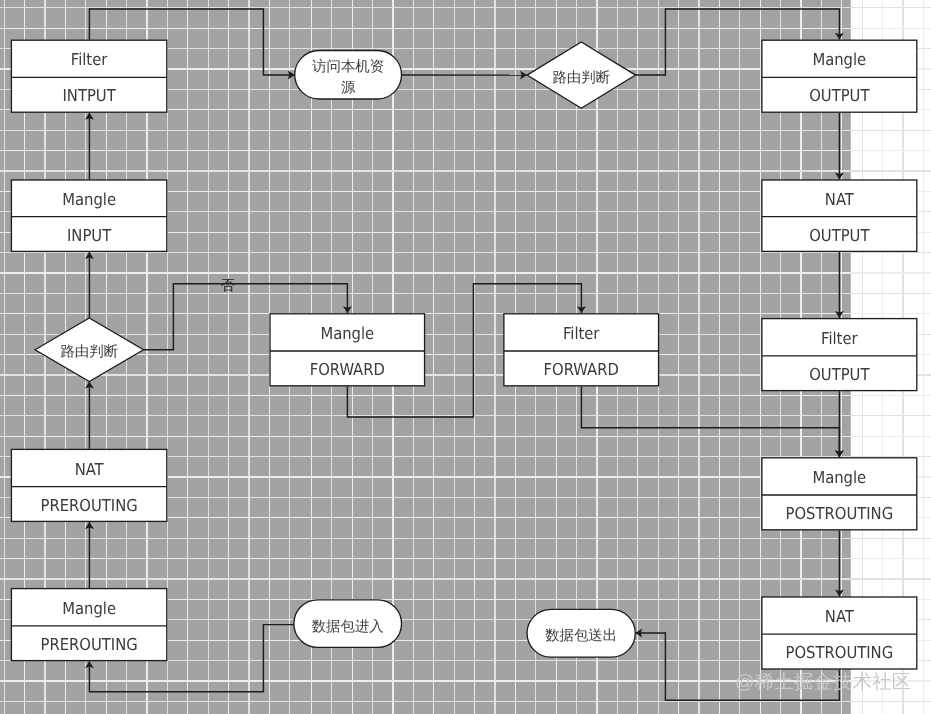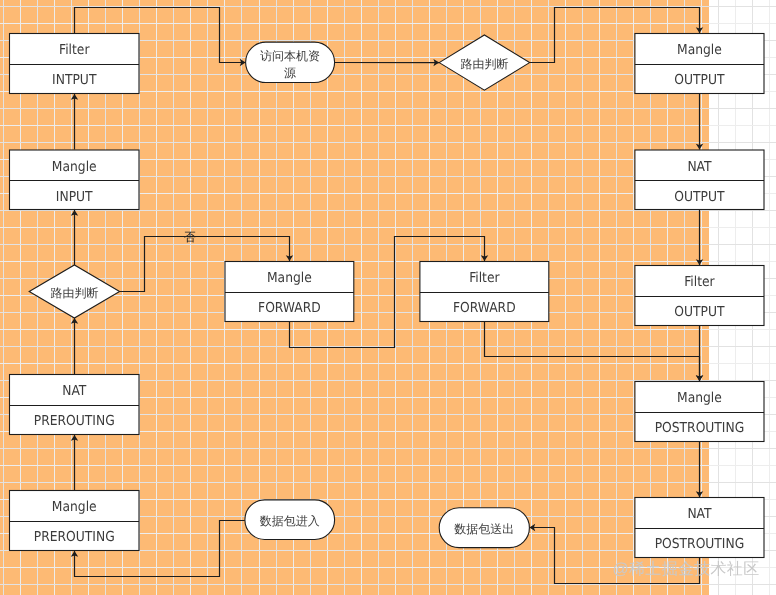--- a/index.html
+++ b/index.html
@@ -1,19 +1,19 @@
 <!DOCTYPE html>
 <html><head>
 <meta charset="utf-8">
 <style>
   html,body{margin:0;padding:0;}
   body{width:776px;height:595px;background:#ffffff;overflow:hidden;
        -webkit-font-smoothing:antialiased;text-rendering:geometricPrecision;
        font-family:"Liberation Sans",sans-serif;}
-  #canvas{position:relative;width:709px;height:595px;background:#fdba74;}
+  #canvas{position:relative;width:709px;height:595px;background:#a3a3a3;}
   #grid{position:absolute;left:0;top:0;width:776px;height:595px;}
   #grid line{shape-rendering:crispEdges;}
   svg.diagram{position:absolute;left:0;top:0;}
   .shape{fill:#ffffff;stroke:#1d1d1d;stroke-width:1.1;}
   .divider{stroke:#1d1d1d;stroke-width:1.1;}
   .edge{stroke:#1d1d1d;stroke-width:1.2;fill:none;}
   text{-webkit-font-smoothing:antialiased;}
   svg.diagram{will-change:transform;}
   .lbl{font-family:"DejaVu Sans",sans-serif;font-stretch:condensed;font-size:13.7px;fill:#3b3b3b;
        text-anchor:middle;dominant-baseline:middle;}

